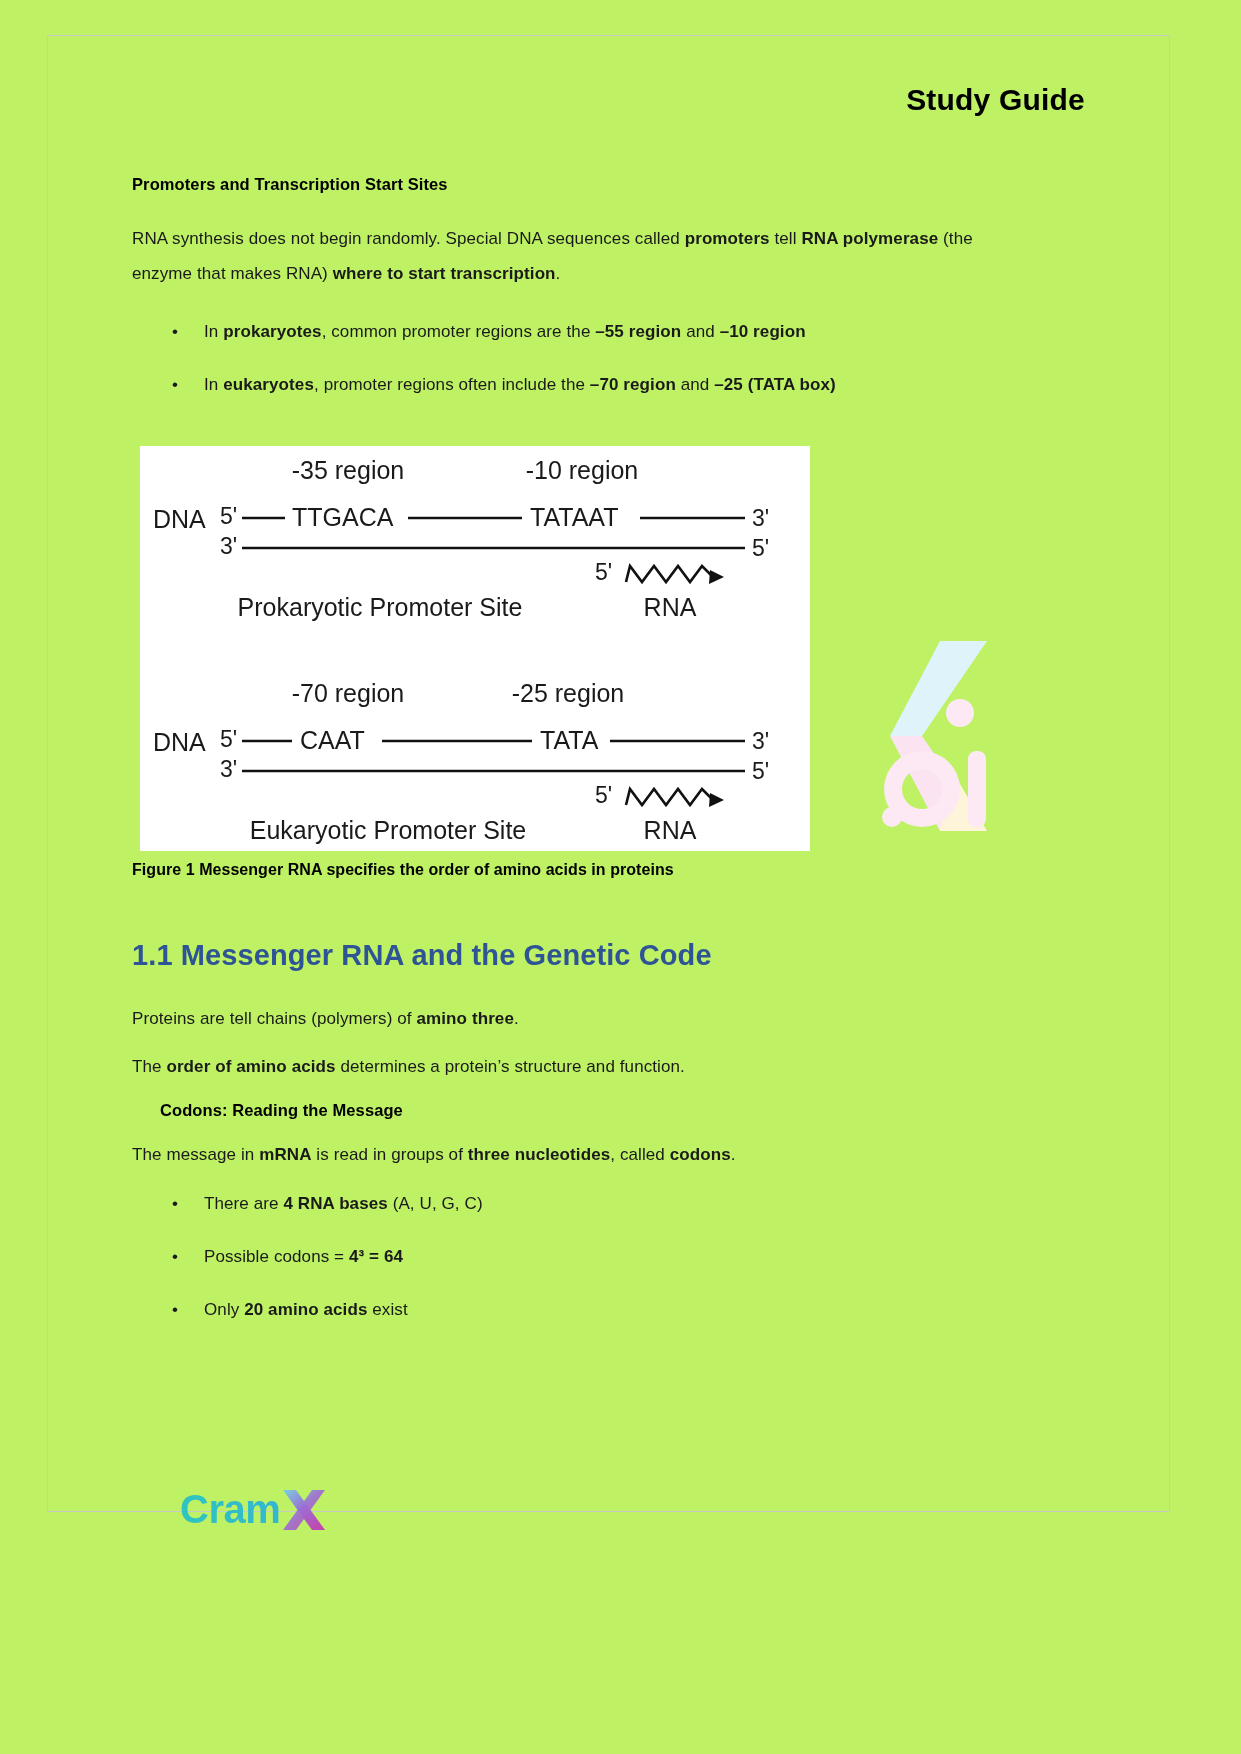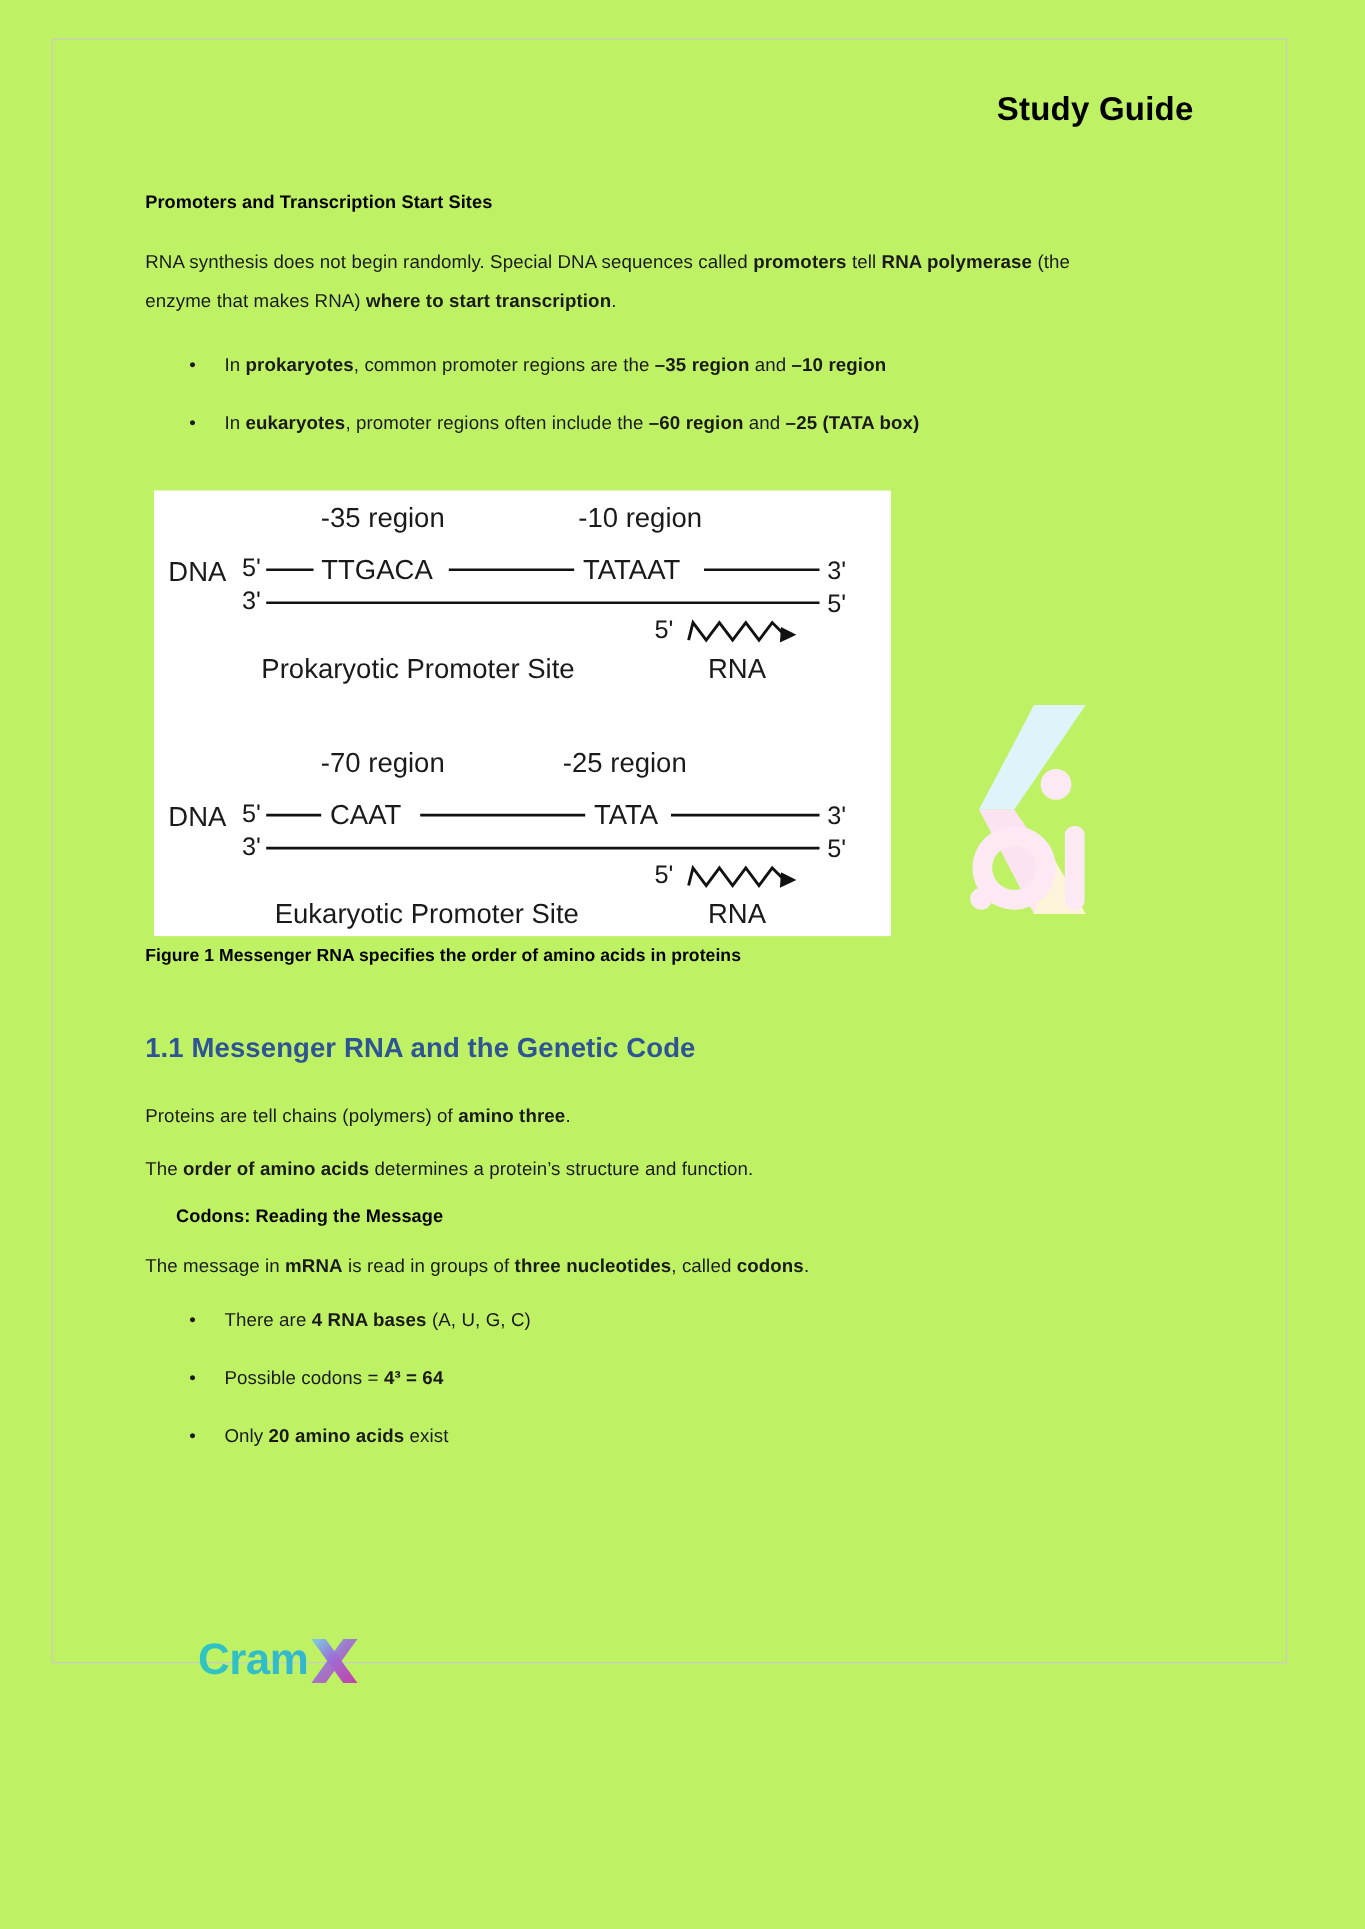--- a/index.html
+++ b/index.html
@@ -130,21 +130,21 @@
 
   .fig-caption {
     font-size: 16px;
     font-weight: bold;
     color: #000000;
     margin: 10px 0 0 0;
     letter-spacing: 0.05px;
   }
 
   .h-section {
-    font-size: 25px;
+    font-size: 29px;
     font-weight: bold;
     color: #2e5496;
     margin: 60px 0 34px 0;
     letter-spacing: 0.1px;
   }
 
   
   .logo {
     position: absolute;
     left: 133px;
@@ -181,25 +181,25 @@
     <div class="body-col">
 
       <div>
         <div class="h-sub">Promoters and Transcription Start Sites</div>
 
         <p class="para"><span>RNA synthesis does not begin randomly. Special DNA sequences called </span><b>promoters</b><span> tell </span><b>RNA polymerase</b><span> (the enzyme that makes RNA) </span><b>where to start transcription</b><span>.</span></p>
 
         <ul class="bullets">
           <li>
             <span class="bullet-dot">•</span>
-            <span><span>In </span><b>prokaryotes</b><span>, common promoter regions are the </span><b>–35 region</b><span> and </span><b>–10 region</b></span>
-          </li>
-          <li>
-            <span class="bullet-dot">•</span>
-            <span><span>In </span><b>eukaryotes</b><span>, promoter regions often include the </span><b>–60 region</b><span> and </span><b>–25 (TATA box)</b></span>
+            <span><span>In </span><b>prokaryotes</b><span>, common promoter regions are the </span><b>–55 region</b><span> and </span><b>–10 region</b></span>
+          </li>
+          <li>
+            <span class="bullet-dot">•</span>
+            <span><span>In </span><b>eukaryotes</b><span>, promoter regions often include the </span><b>–70 region</b><span> and </span><b>–25 (TATA box)</b></span>
           </li>
         </ul>
       </div>
 
       <div class="figure-wrap">
 
         <svg class="watermark" viewBox="0 0 250 210">
           <polygon points="168,0 215,0 150,95 118,95" fill="#dff3fb"></polygon>
           <polygon points="118,95 150,95 215,190 168,190" fill="#fbe3f2"></polygon>
           <polygon points="175,120 215,190 168,190" fill="#fdf4da"></polygon>

